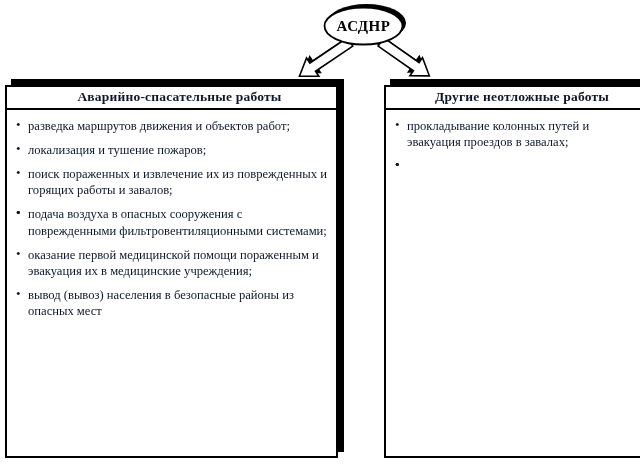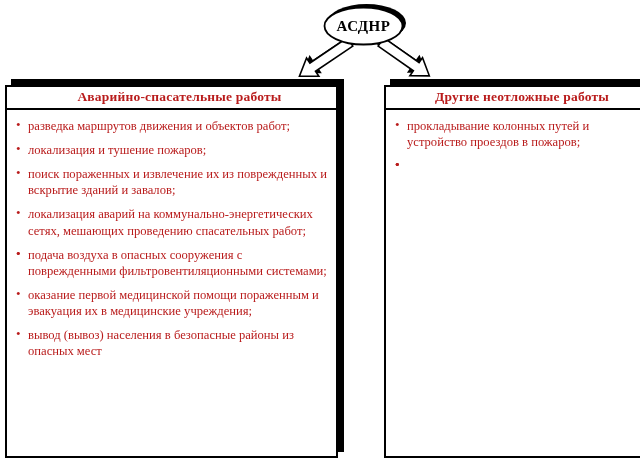--- a/index.html
+++ b/index.html
@@ -1,20 +1,20 @@
 <!DOCTYPE html>
 <html><head>
 <meta charset="utf-8">
 <style>
   html,body { margin:0; padding:0; background:#fff; }
   .canvas {
     position:relative;
     width:640px; height:472px;
     background:#fff;
-    color:#b91c1c;
+    color:#0f172a;
     font-family:"Liberation Serif", serif;
     overflow:hidden;
   }
   .top-svg { position:absolute; left:0; top:0; }
   .panel {
     position:absolute;
     top:85px;
     background:#fff;
     border:2px solid #000;
     box-shadow:6px -6px 0 #000;
@@ -71,32 +71,32 @@
       <ellipse cx="363.5" cy="26" rx="39" ry="18.5" fill="#fff" stroke="#000" stroke-width="1.8"></ellipse>
       <text x="363.5" y="31" text-anchor="middle" class="ellipse-label">АСДНР</text>
     </g>
   </svg>
 
   <div class="panel panel-left">
     <div class="panel-title">Аварийно-спасательные работы</div>
     <ul class="items">
       <li><span class="bullet">•</span><span>разведка маршрутов движения и объектов работ;</span></li>
       <li><span class="bullet">•</span><span>локализация и тушение пожаров;</span></li>
-      <li><span class="bullet">•</span><span>поиск пораженных и извлечение их из поврежденных и вскрытие зданий и завалов;</span></li>
-      <li><span class="bullet">•</span><span>локализация аварий на коммунально-энергетических сетях, мешающих проведению спасательных работ;</span></li>
+      <li><span class="bullet">•</span><span>поиск пораженных и извлечение их из поврежденных и горящих работы и завалов;</span></li>
+      <li><span class="bullet">•</span></li>
       <li><span class="bullet">•</span></li>
       <li><span class="bullet">•</span><span>подача воздуха в опасных сооружения с поврежденными фильтровентиляционными системами;</span></li>
       <li><span class="bullet">•</span><span>оказание первой медицинской помощи пораженным и эвакуация их в медицинские учреждения;</span></li>
       <li><span class="bullet">•</span><span>вывод (вывоз) населения в безопасные районы из опасных мест</span></li>
     </ul>
   </div>
 
   <div class="panel panel-right">
     <div class="panel-title">Другие неотложные работы</div>
     <ul class="items">
-      <li><span class="bullet">•</span><span>прокладывание колонных путей и устройство проездов в пожаров;</span></li>
+      <li><span class="bullet">•</span><span>прокладывание колонных путей и эвакуация проездов в завалах;</span></li>
       <li><span class="bullet">•</span></li>
       <li><span class="bullet">•</span></li>
       <li><span class="bullet">•</span></li>
     </ul>
   </div>
 
 </div>
 
 </body></html>

